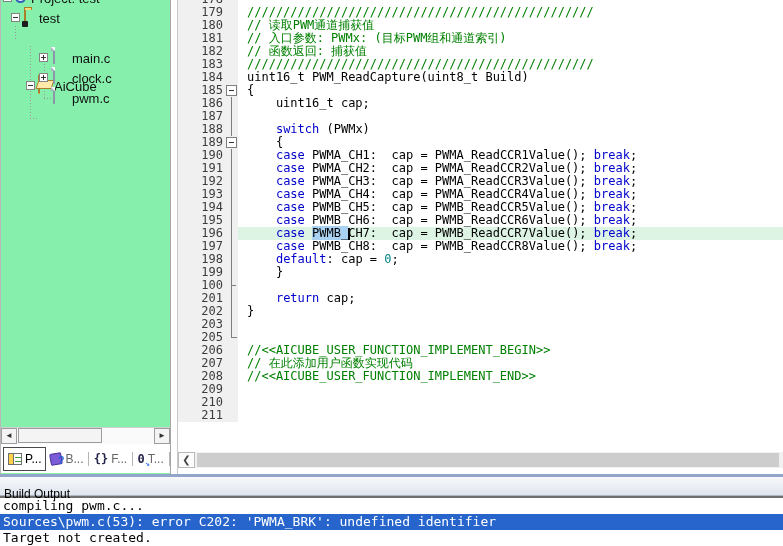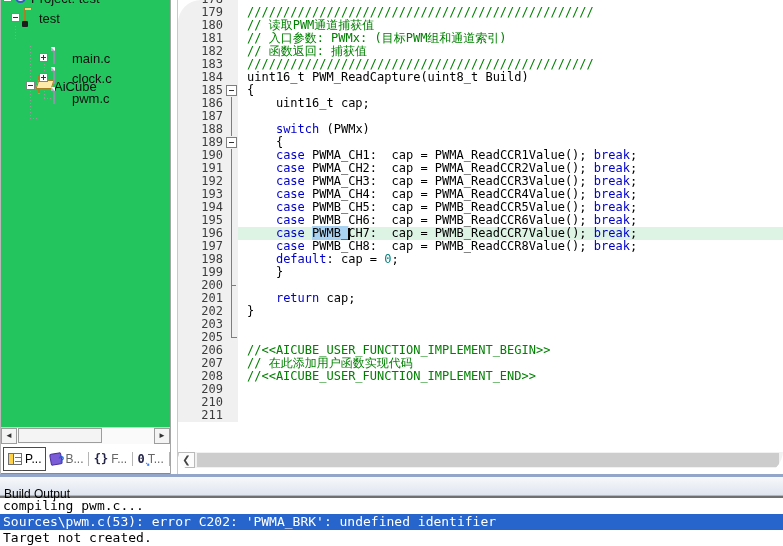--- a/index.html
+++ b/index.html
@@ -4,21 +4,21 @@
 <style>
   * { margin:0; padding:0; box-sizing:border-box; }
   html,body { width:783px; height:546px; overflow:hidden; background:#fff;
               font-family:"Liberation Sans", sans-serif; }
   .app { position:relative; width:783px; height:546px; background:#fff; }
 
   
   .top { display:flex; height:474px; }
 
   
-  .sidebar { width:170px; display:flex; flex-direction:column; border-left:1px solid #b8b8b8; background:#22c55e; }
+  .sidebar { width:170px; display:flex; flex-direction:column; border-left:1px solid #b8b8b8; background:#86efac; }
   .tree { position:relative; height:427px; overflow:hidden; font-size:13px; color:#111; }
   .tree-row { position:absolute; left:0; width:100%; height:20px; }
   .tree-row .tlabel { position:absolute; top:3px; white-space:nowrap; }
   .expander { position:absolute; top:5px; width:9px; height:9px; background:#fff; border:1px solid #848484; }
   .expander::before { content:''; position:absolute; left:1px; top:3px; width:5px; height:1px; background:#333; }
   .expander.plus::after { content:''; position:absolute; left:3px; top:1px; width:1px; height:5px; background:#333; }
   .ticon { position:absolute; top:4px; }
 
   .project-target-icon { width:11px; height:11px; border:2px solid #2e5fb8; border-radius:50%; background:#e8f0fe; }
   .project-target-icon::before { content:''; position:absolute; left:2px; top:2px; width:3px; height:3px; background:#2e5fb8; border-radius:50%; }
@@ -51,21 +51,21 @@
   .books-tab-icon { width:12px; height:12px; background:#7b5bd6; border:1px solid #4a2f9e; border-radius:2px; transform:rotate(-10deg); position:relative; display:inline-block; }
   .books-tab-icon::after { content:'?'; position:absolute; right:-3px; bottom:-3px; color:#1d5fd6; font-weight:bold; font-size:10px; transform:rotate(10deg); }
   .functions-tab-icon { font-weight:bold; font-size:12px; color:#24244a; font-family:"DejaVu Sans Mono",monospace; }
   .templates-tab-icon { font-weight:bold; font-size:12px; color:#24244a; font-family:"DejaVu Sans Mono",monospace; position:relative; display:inline-block; }
   .templates-tab-icon::after { content:'➜'; position:absolute; right:-5px; bottom:-3px; color:#2a6cf0; font-size:8px; transform:rotate(40deg); }
 
   
   .splitter { width:8px; background:#fff; border-left:1px solid #a6a6a6; border-right:1px solid #c9c9c9; }
 
   
-  .editor-pane { flex:1; display:flex; flex-direction:column; background:#fff; overflow:hidden;border-radius:23px; }
+  .editor-pane { flex:1; display:flex; flex-direction:column; background:#fff; overflow:hidden; }
   .code-area { height:449px; overflow:hidden; font-family:"DejaVu Sans Mono", monospace; font-size:12px; line-height:13px; }
   .code-inner { margin-top:-7px; }
   .cl { display:flex; height:13px; white-space:pre; }
   .ln { width:47px; padding-right:2px; text-align:right; background:#f0f0f0; color:#3c3c3c; flex:none; }
   .fold { width:13px; background:#f0f0f0; position:relative; flex:none; }
   .fold.line::before, .fold.tick::before { content:''; position:absolute; left:6px; top:0; bottom:0; width:1px; background:#7e7e7e; }
   .fold.tick::after { content:''; position:absolute; left:7px; top:6px; width:4px; height:1px; background:#7e7e7e; }
   .fold.corner::before { content:''; position:absolute; left:6px; top:0; height:7px; width:1px; background:#7e7e7e; }
   .fold.corner::after { content:''; position:absolute; left:6px; top:6px; width:6px; height:1px; background:#7e7e7e; }
   .fold.box::before { content:''; position:absolute; left:1px; top:1px; width:9px; height:9px; background:#fff; border:1px solid #7e7e7e; }
@@ -162,21 +162,21 @@
             <div class="cl"><span class="ln">190</span><span class="fold line"></span><span class="ct"><span class="sp">    </span><span class="sk">case</span><span class="sp"> PWMA_CH1:  cap = PWMA_ReadCCR1Value(); </span><span class="sk">break</span><span class="sp">;</span></span></div>
             <div class="cl"><span class="ln">191</span><span class="fold line"></span><span class="ct"><span class="sp">    </span><span class="sk">case</span><span class="sp"> PWMA_CH2:  cap = PWMA_ReadCCR2Value(); </span><span class="sk">break</span><span class="sp">;</span></span></div>
             <div class="cl"><span class="ln">192</span><span class="fold line"></span><span class="ct"><span class="sp">    </span><span class="sk">case</span><span class="sp"> PWMA_CH3:  cap = PWMA_ReadCCR3Value(); </span><span class="sk">break</span><span class="sp">;</span></span></div>
             <div class="cl"><span class="ln">193</span><span class="fold line"></span><span class="ct"><span class="sp">    </span><span class="sk">case</span><span class="sp"> PWMA_CH4:  cap = PWMA_ReadCCR4Value(); </span><span class="sk">break</span><span class="sp">;</span></span></div>
             <div class="cl"><span class="ln">194</span><span class="fold line"></span><span class="ct"><span class="sp">    </span><span class="sk">case</span><span class="sp"> PWMB_CH5:  cap = PWMB_ReadCCR5Value(); </span><span class="sk">break</span><span class="sp">;</span></span></div>
             <div class="cl"><span class="ln">195</span><span class="fold line"></span><span class="ct"><span class="sp">    </span><span class="sk">case</span><span class="sp"> PWMB_CH6:  cap = PWMB_ReadCCR6Value(); </span><span class="sk">break</span><span class="sp">;</span></span></div>
             <div class="cl cur"><span class="ln">196</span><span class="fold line"></span><span class="ct"><span class="sp">    </span><span class="sk">case</span><span class="sp"> </span><span class="ss">PWMB_</span><span class="caret"></span><span class="sp">CH7:  cap = PWMB_ReadCCR7Value(); </span><span class="sk">break</span><span class="sp">;</span></span></div>
             <div class="cl"><span class="ln">197</span><span class="fold line"></span><span class="ct"><span class="sp">    </span><span class="sk">case</span><span class="sp"> PWMB_CH8:  cap = PWMB_ReadCCR8Value(); </span><span class="sk">break</span><span class="sp">;</span></span></div>
             <div class="cl"><span class="ln">198</span><span class="fold line"></span><span class="ct"><span class="sp">    </span><span class="sk">default</span><span class="sp">: cap = </span><span class="sn">0</span><span class="sp">;</span></span></div>
             <div class="cl"><span class="ln">199</span><span class="fold line"></span><span class="ct"><span class="sp">    }</span></span></div>
-            <div class="cl"><span class="ln">200</span><span class="fold tick"></span><span class="ct"></span></div>
+            <div class="cl"><span class="ln">100</span><span class="fold tick"></span><span class="ct"></span></div>
             <div class="cl"><span class="ln">201</span><span class="fold line"></span><span class="ct"><span class="sp">    </span><span class="sk">return</span><span class="sp"> cap;</span></span></div>
             <div class="cl"><span class="ln">202</span><span class="fold line"></span><span class="ct"><span class="sp">}</span></span></div>
             <div class="cl"><span class="ln">203</span><span class="fold line"></span><span class="ct"></span></div>
             <div class="cl"><span class="ln">205</span><span class="fold corner"></span><span class="ct"></span></div>
             <div class="cl"><span class="ln">206</span><span class="fold"></span><span class="ct"><span class="sc">//&lt;&lt;AICUBE_USER_FUNCTION_IMPLEMENT_BEGIN&gt;&gt;</span></span></div>
             <div class="cl"><span class="ln">207</span><span class="fold"></span><span class="ct"><span class="sc">// 在此添加用户函数实现代码</span></span></div>
             <div class="cl"><span class="ln">208</span><span class="fold"></span><span class="ct"><span class="sc">//&lt;&lt;AICUBE_USER_FUNCTION_IMPLEMENT_END&gt;&gt;</span></span></div>
             <div class="cl"><span class="ln">209</span><span class="fold"></span><span class="ct"></span></div>
             <div class="cl"><span class="ln">210</span><span class="fold"></span><span class="ct"></span></div>
             <div class="cl"><span class="ln">211</span><span class="fold"></span><span class="ct"></span></div>

